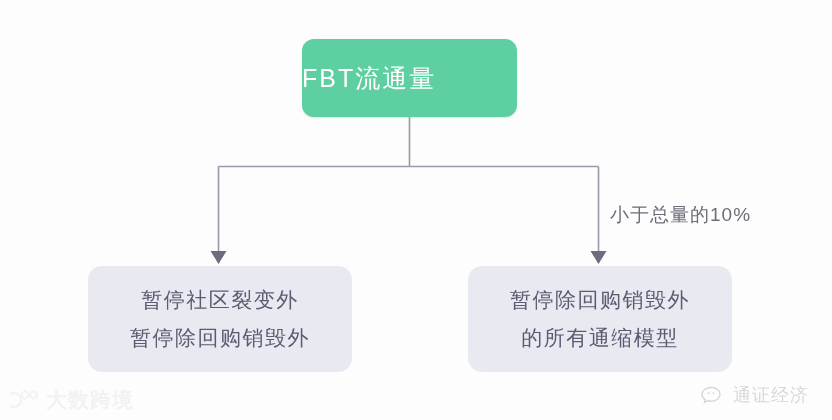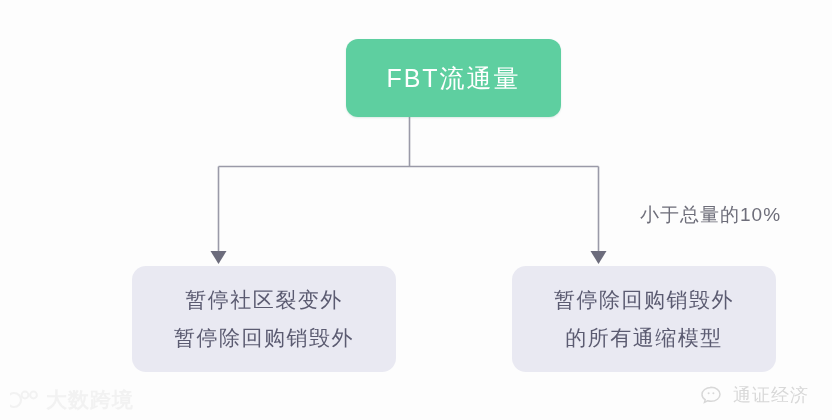--- a/index.html
+++ b/index.html
@@ -31,23 +31,21 @@
     z-index: 1;
   }
 
   
   .node {
     position: absolute;
     z-index: 2;
     box-sizing: border-box;
     display: flex;
     align-items: center;
-    justify-content: center;
     text-align: center;
-    margin-left: 44px;
   }
 
   .node-root {
     left: 302px;
     top: 39px;
     width: 215px;
     height: 78px;
     background: #5ECFA0;
     border-radius: 12px;
     color: #ffffff;
@@ -93,21 +91,21 @@
     color: #6E6E7A;
     font-size: 19px;
     letter-spacing: 1px;
     white-space: nowrap;
   }
   .edge-label-left {
     left: 57px;
     top: 202px;
   }
   .edge-label-right {
-    left: 640px;
+    left: 610px;
     top: 202px;
   }
 
   
   .watermark {
     position: absolute;
     z-index: 4;
     display: flex;
     align-items: center;
     white-space: nowrap;

